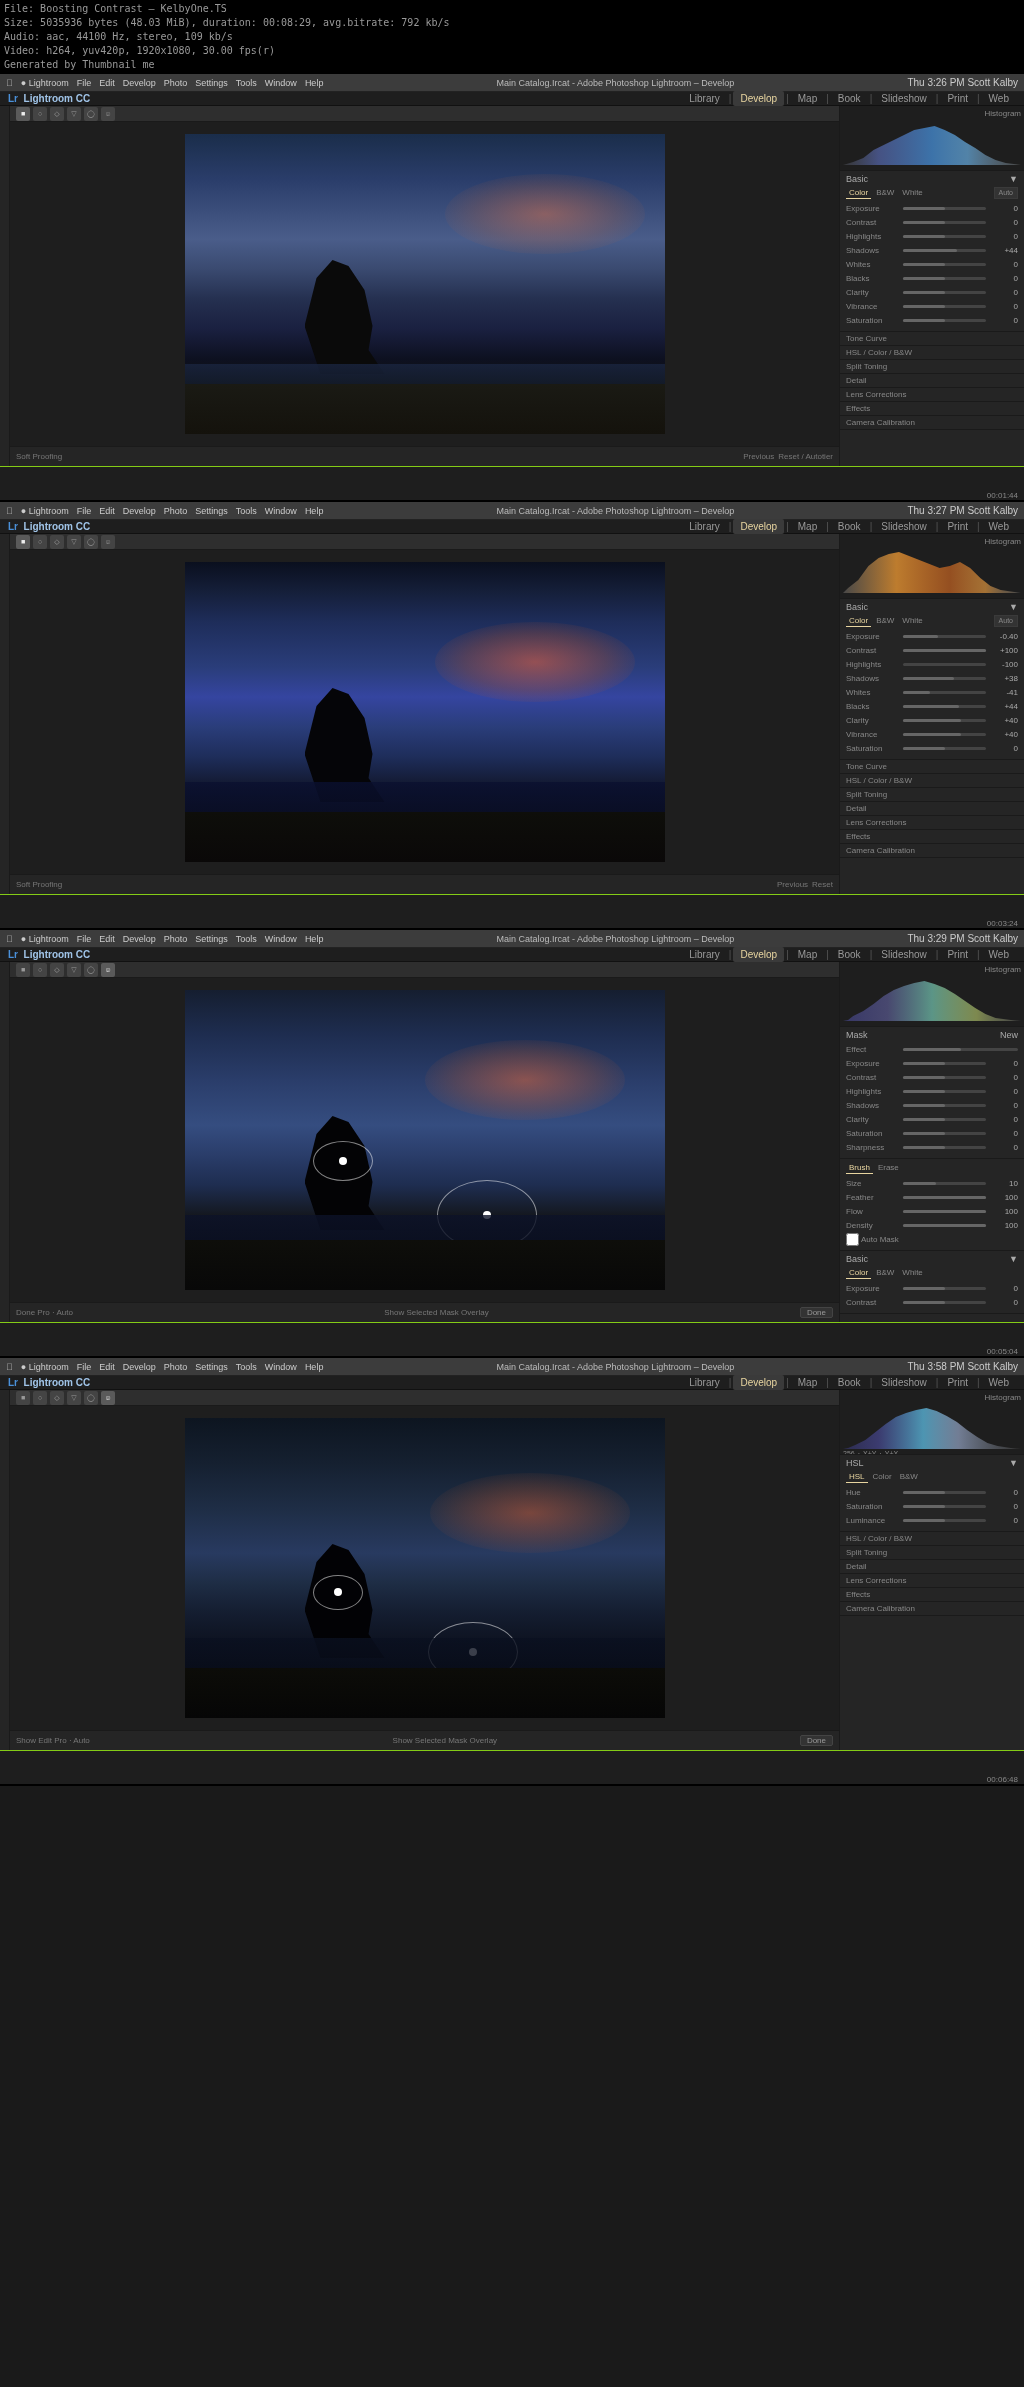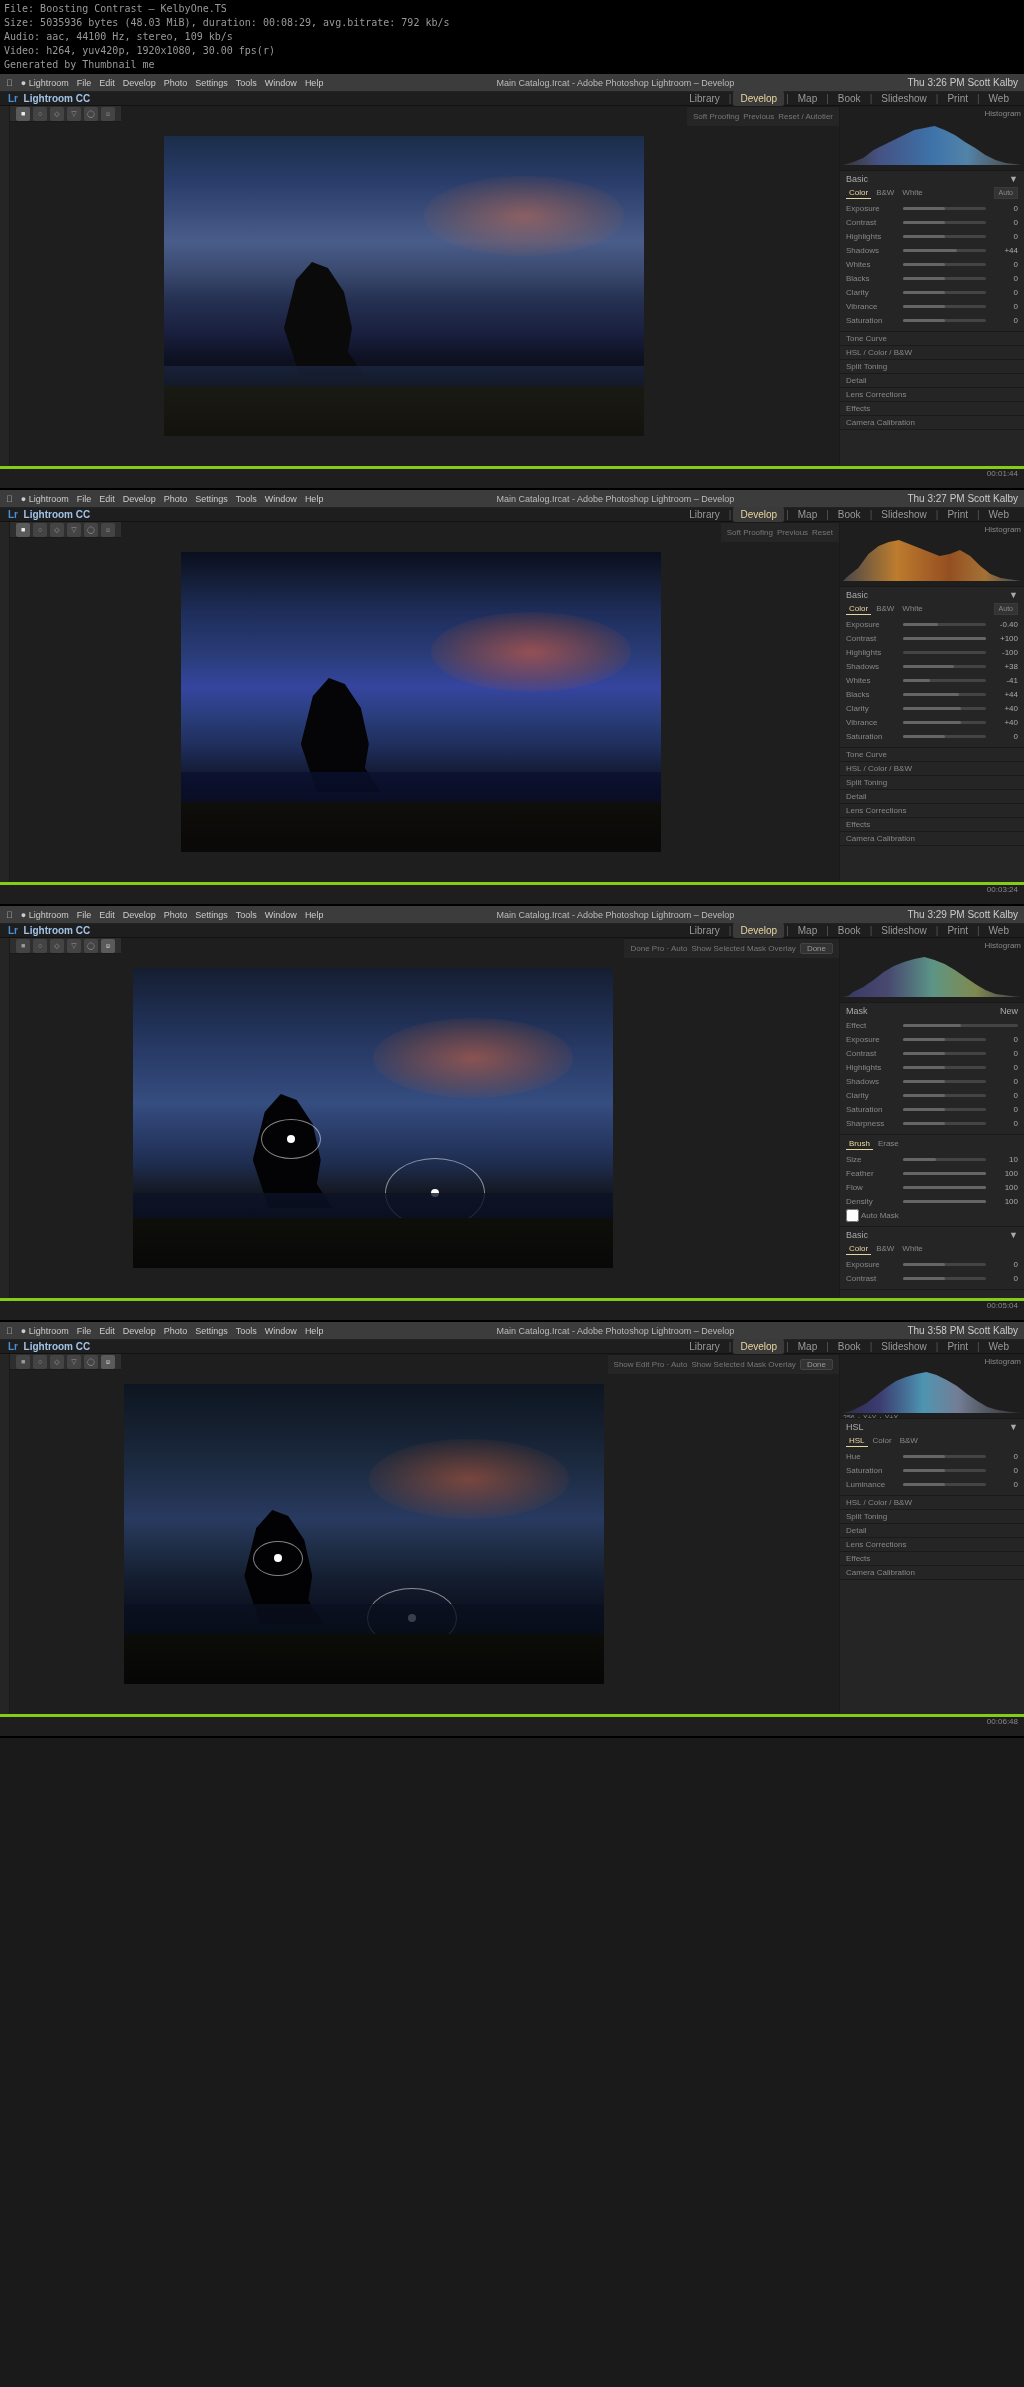--- a/index.html
+++ b/index.html
@@ -91,21 +91,21 @@
     .lr-left-panel {
       width: 10px;
       background: #252525;
       border-right: 1px solid #1a1a1a;
     }
 
     
     .lr-center {
       flex: 1;
       display: flex;
-      flex-direction: row;
+      flex-direction: column;
       background: #1e1e1e;
       position: relative;
     }
 
     .lr-toolbar-top {
       height: 16px;
       background: #2e2e2e;
       border-bottom: 1px solid #1a1a1a;
       display: flex;
       align-items: center;
@@ -346,25 +346,25 @@
       cursor: pointer;
     }
 
     .panel-tab.active {
       color: #e8d5a0;
       border-bottom: 1px solid #e8d5a0;
     }
 
     
     .lr-status-bar {
-      height: 22px;
+      height: 34px;
       background: #1e1e1e;
-      border-top: 3px solid #84cc16;
-      display: flex;
-      align-items: flex-start;
+      border-top: 1px solid #84cc16;
+      display: flex;
+      align-items: flex-end;
       padding: 0 6px;
       font-size: 8px;
       color: #666;
       gap: 8px;
     }
 
     .status-left { flex: 1; }
     .status-center { text-align: center; color: #888; }
 
     

